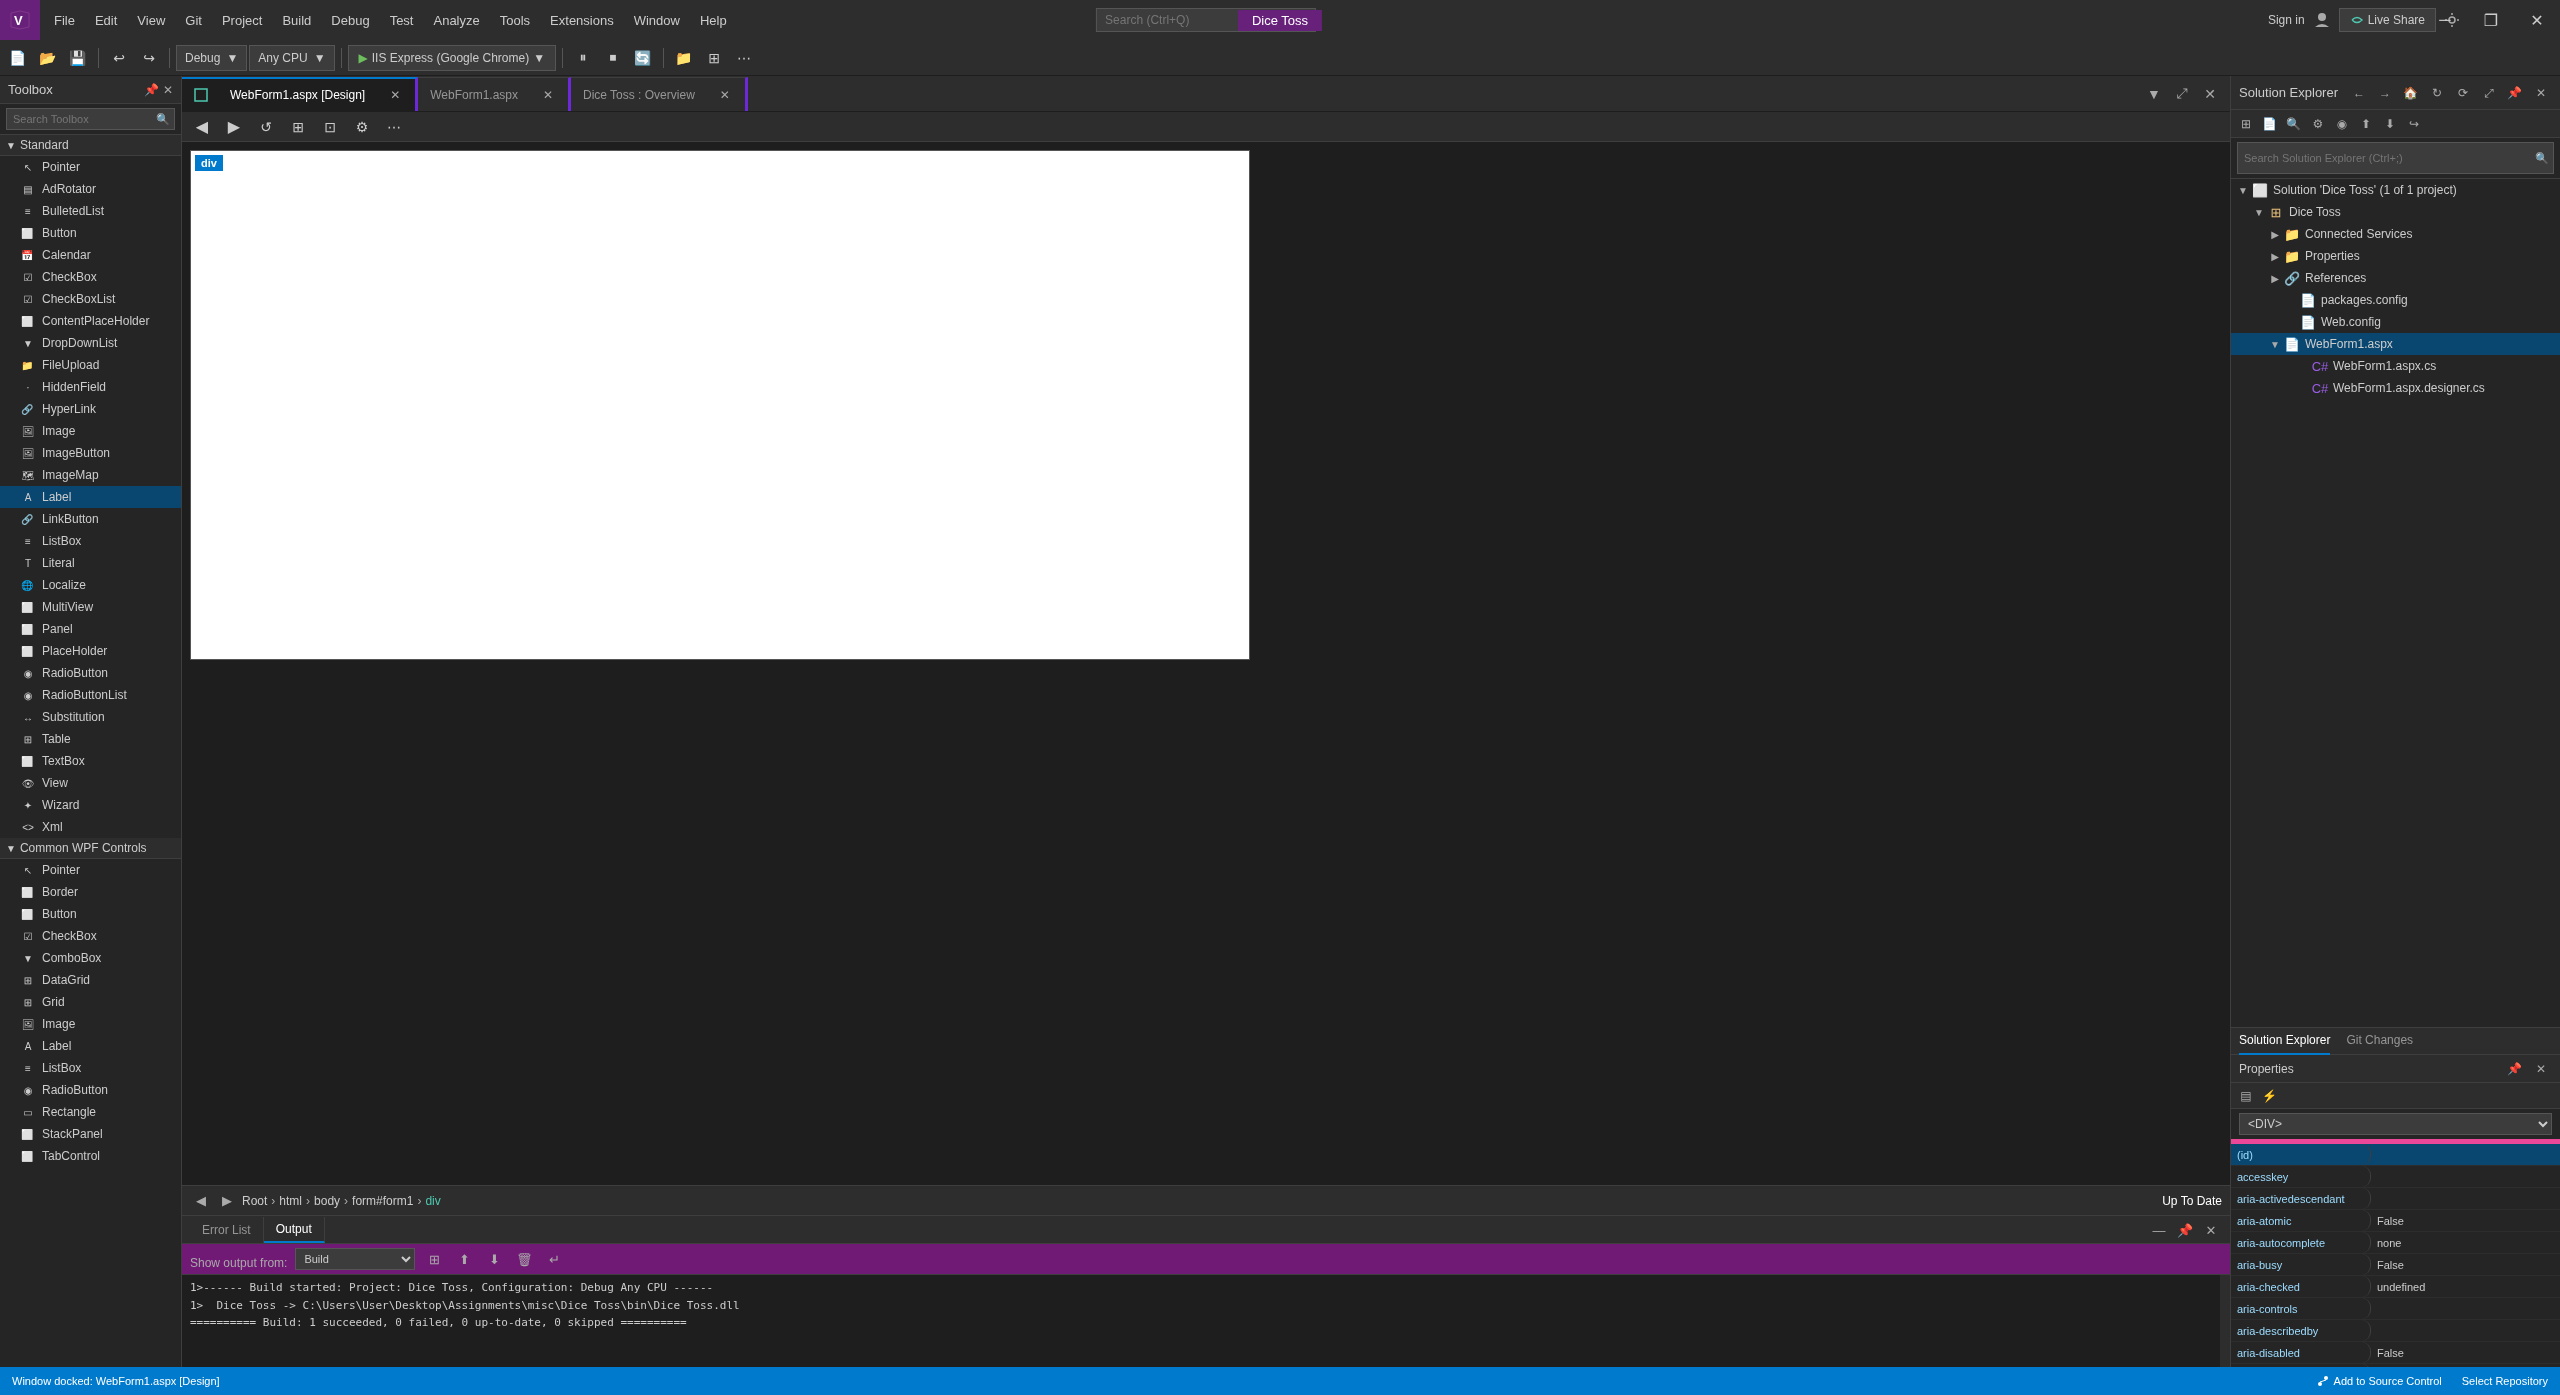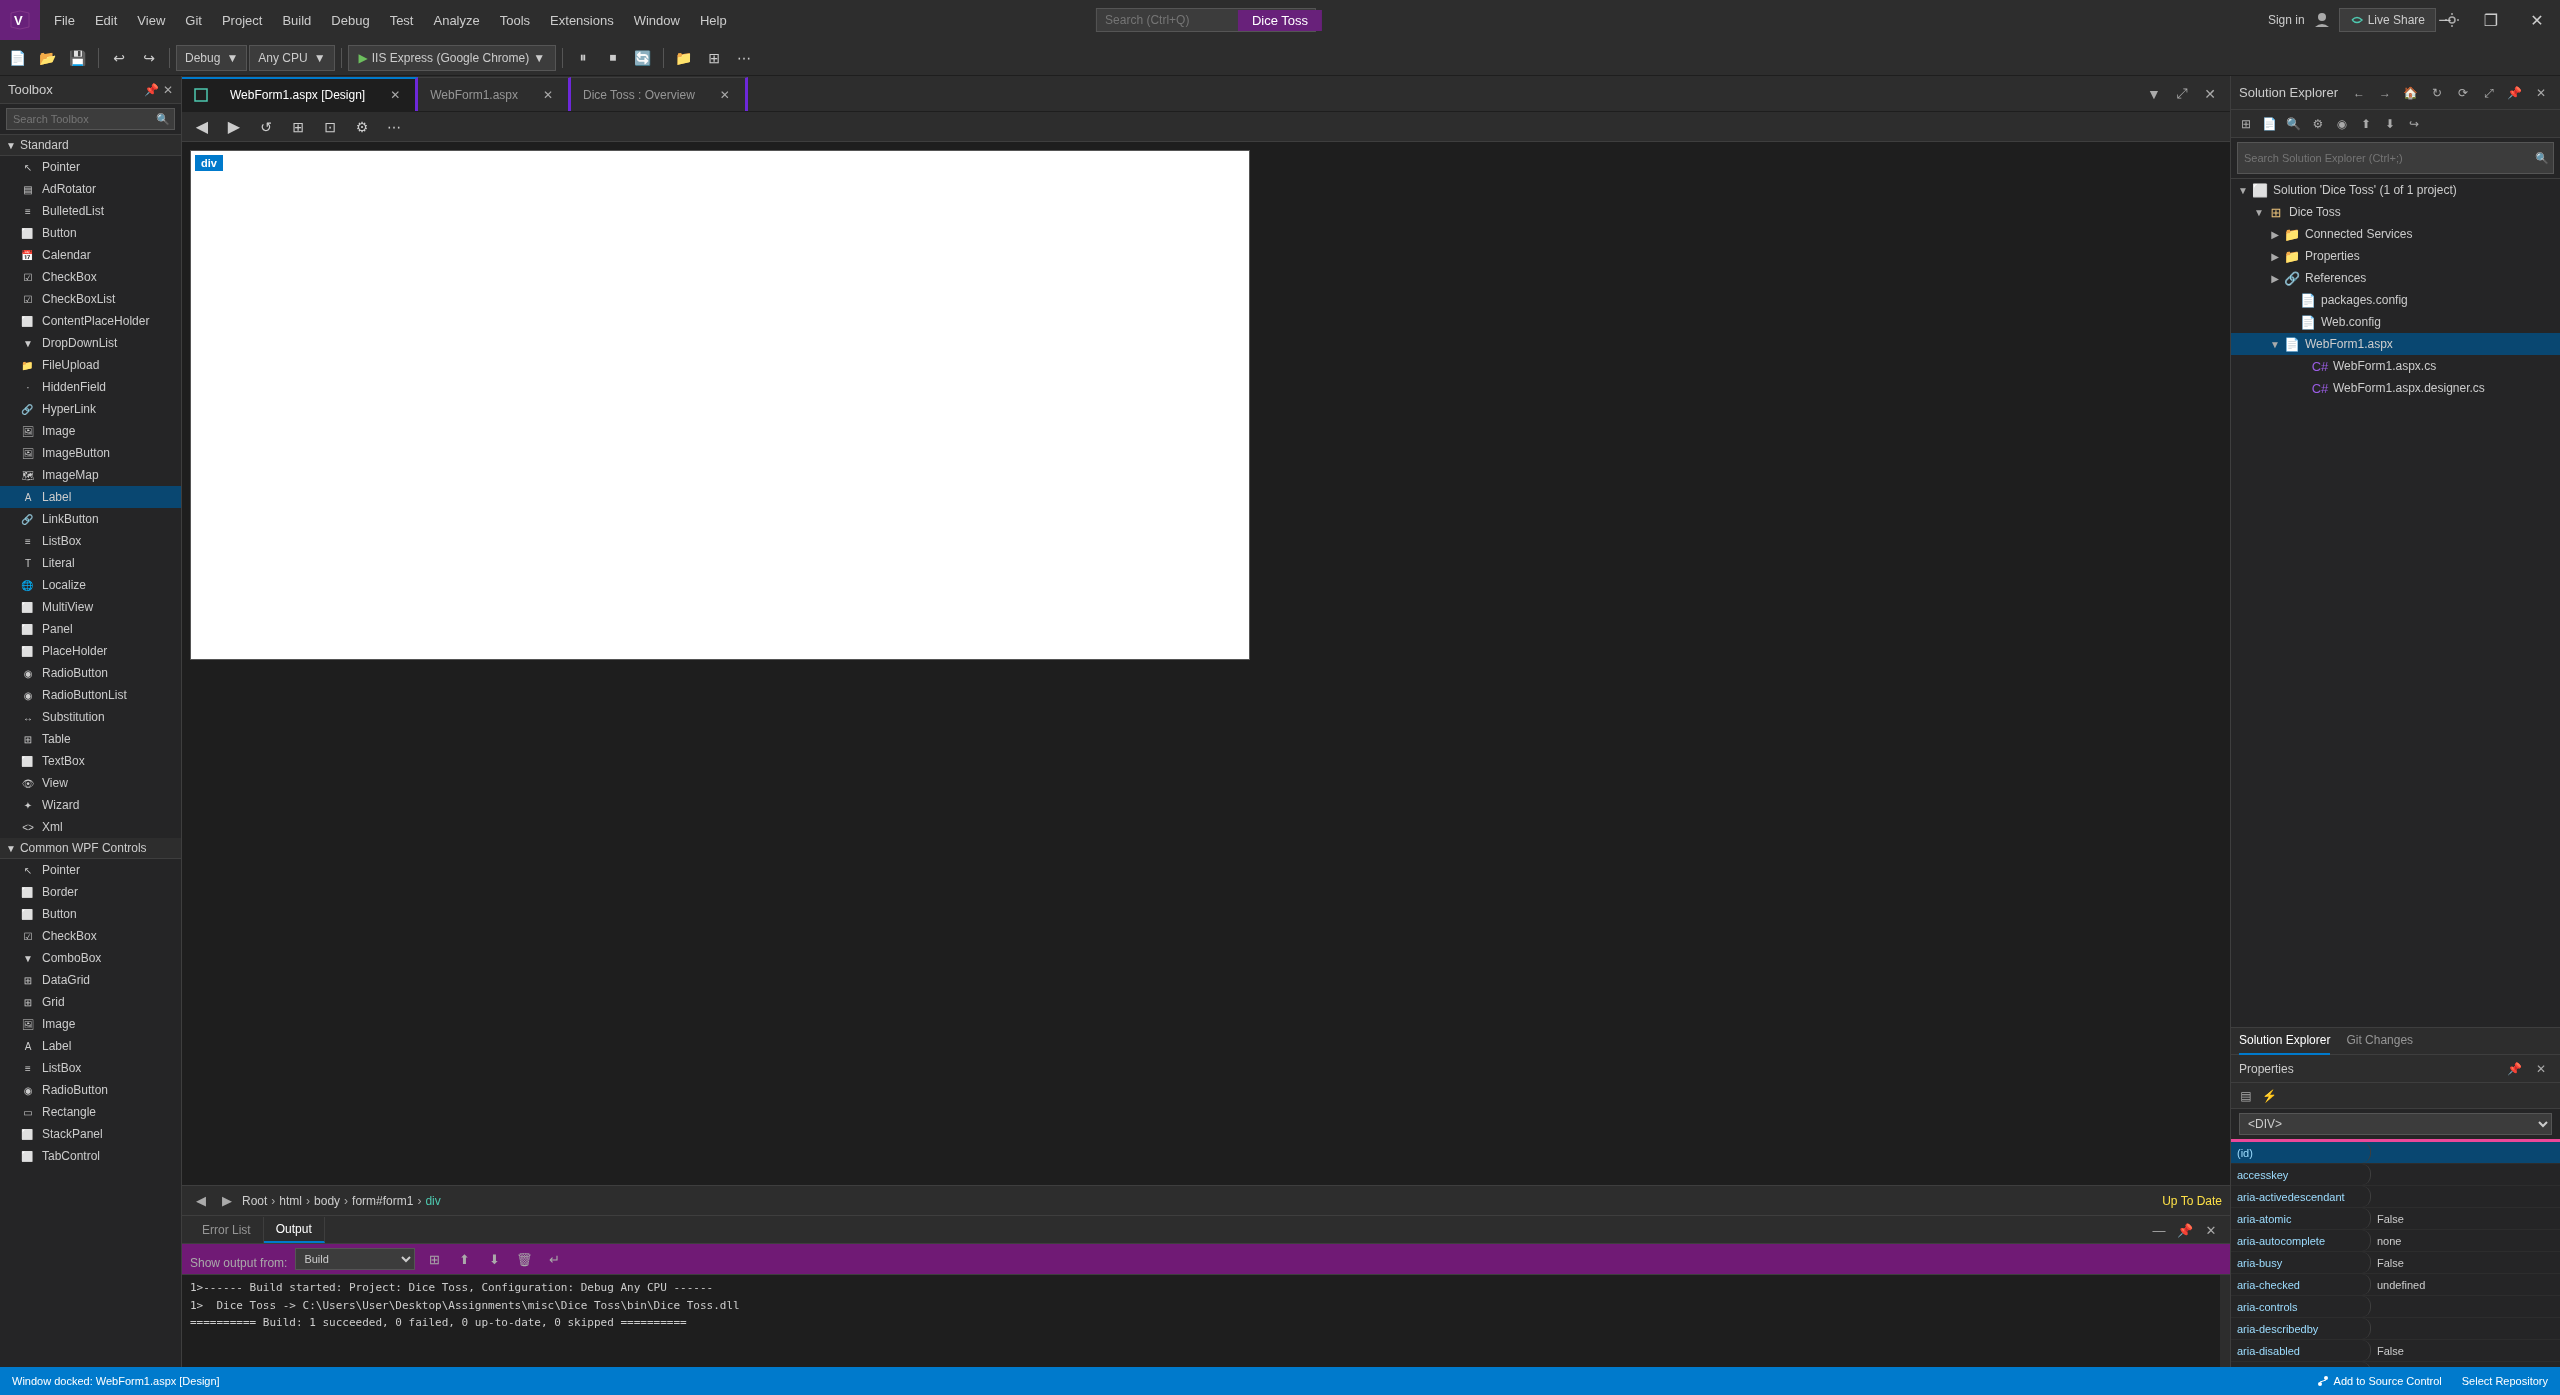--- a/index.html
+++ b/index.html
@@ -355,21 +355,21 @@
     .breadcrumb-item {
       font-size: 12px;
       color: #cccccc;
       cursor: pointer;
     }
     .breadcrumb-sep { color: #aaa; font-size: 12px; }
     .breadcrumb-item.active { color: #4ec9b0; }
     #up-to-date {
       margin-left: auto;
       font-size: 12px;
-      color: #fde047;
+      color: #ffffff;
       text-align: right;
     }
 
     
     #output-panel {
       height: 180px;
       background: #1e1e1e;
       border-top: 1px solid #3e3e3e;
       display: flex;
       flex-direction: column;
@@ -556,21 +556,21 @@
       gap: 2px;
       border-bottom: 1px solid #3e3e3e;
     }
     .prop-tb-icon {
       width: 22px; height: 22px;
       display: flex; align-items: center; justify-content: center;
       cursor: pointer; color: #aaa; font-size: 12px;
     }
     #properties-dropdown {
       padding: 4px 8px;
-      border-bottom: 3px solid #ec4899;
+      border-bottom: 5px solid #ec4899;
     }
     #properties-dropdown select {
       width: 100%;
       height: 22px;
       background: #3c3c3c;
       border: 1px solid #555;
       color: #ccc;
       font-size: 12px;
       padding: 0 4px;
     }

